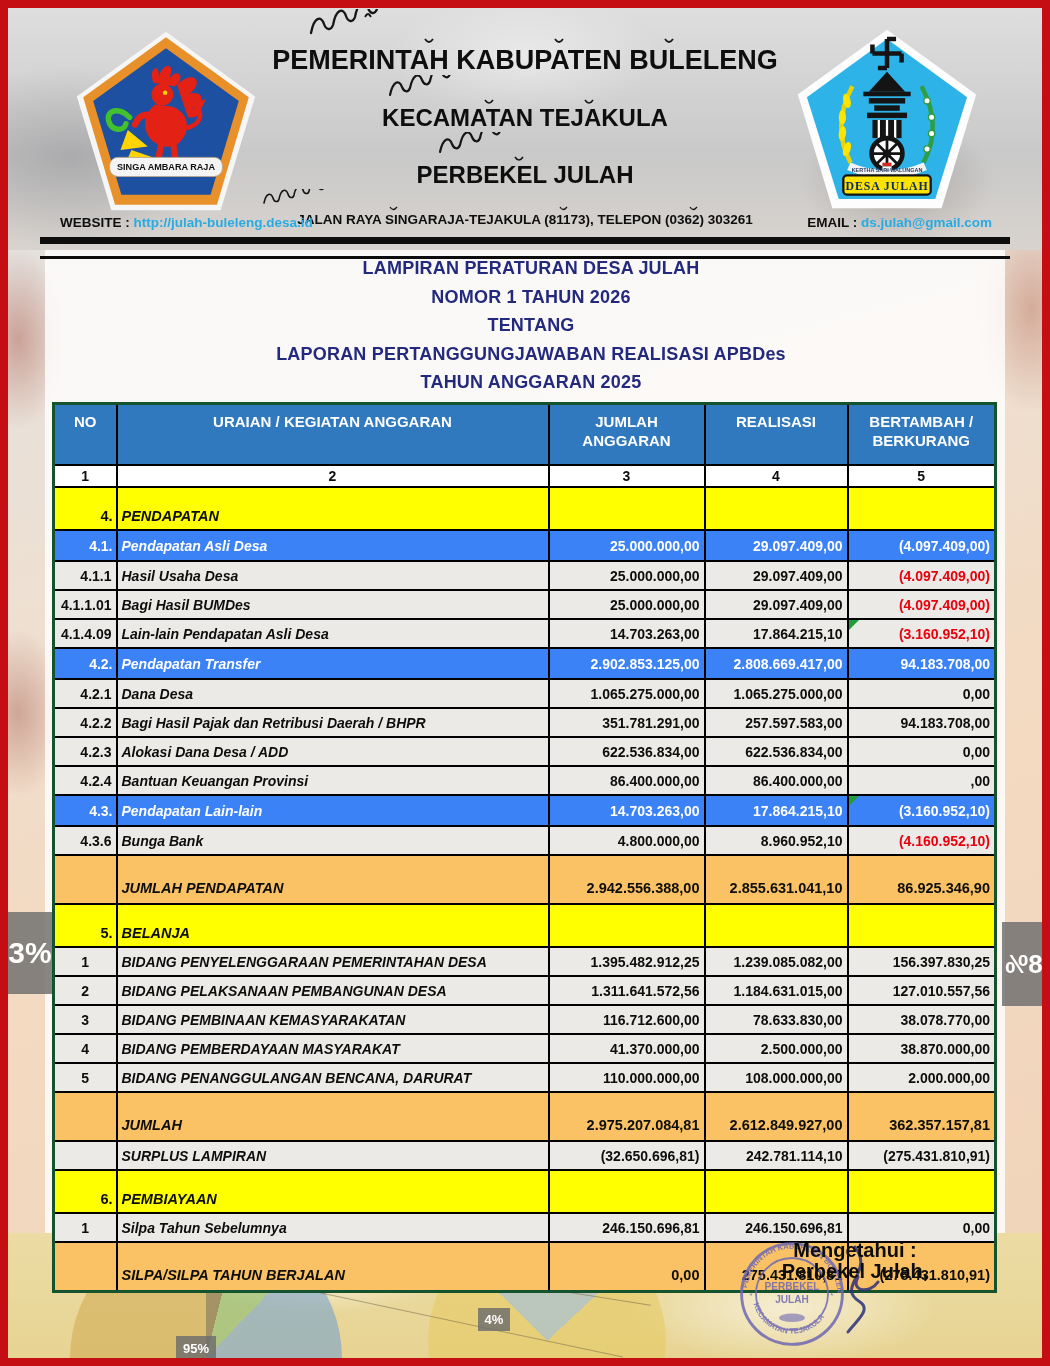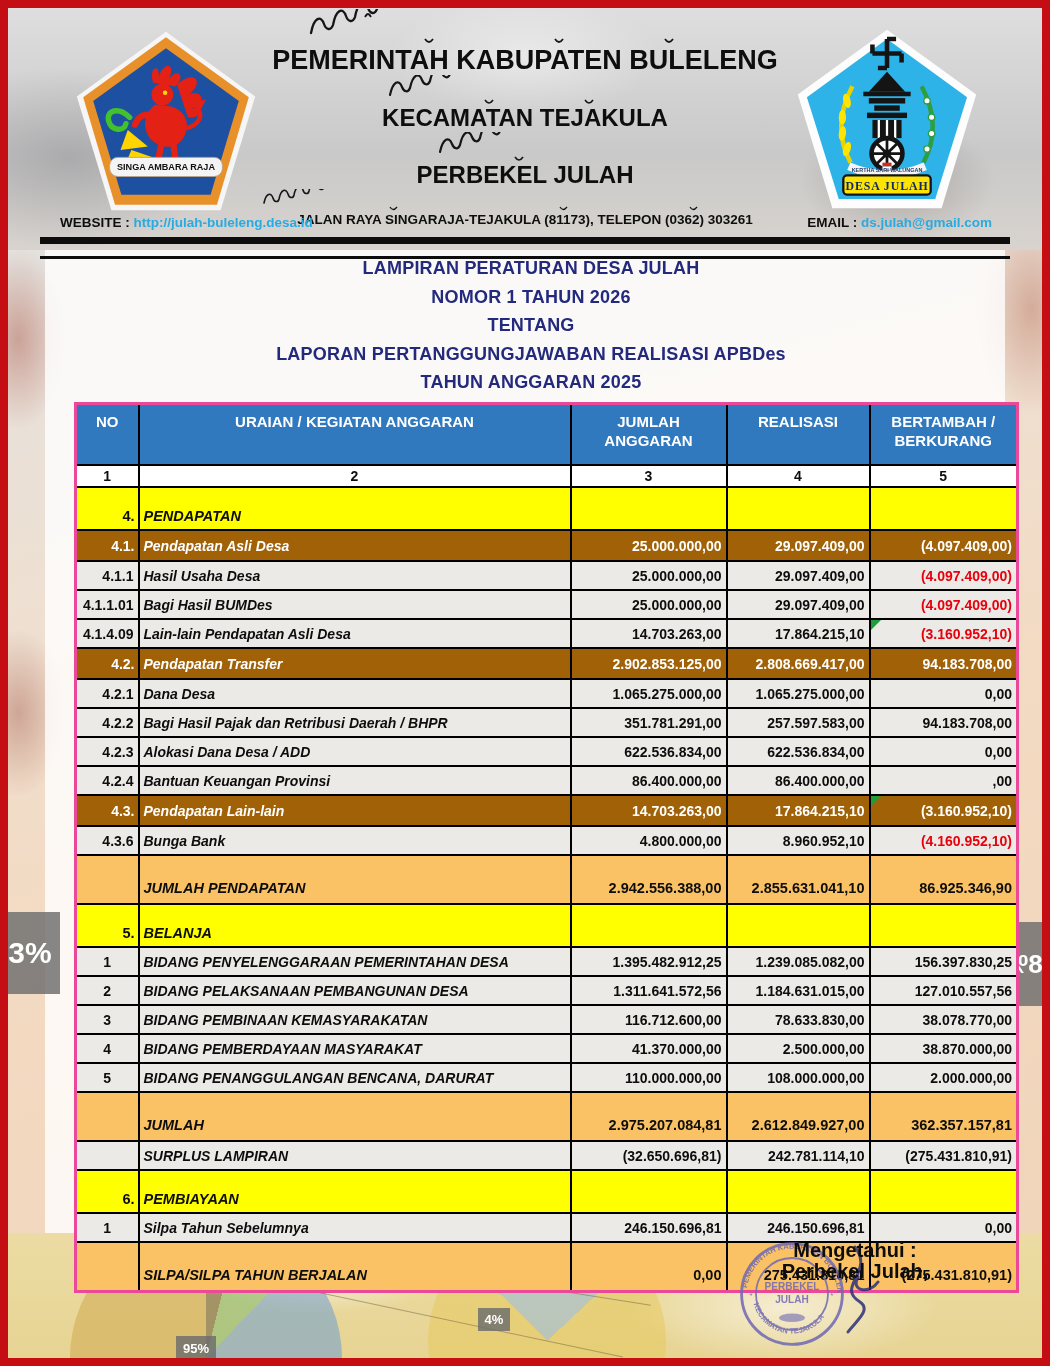--- a/index.html
+++ b/index.html
@@ -58,30 +58,30 @@
   .emaillinks{position:absolute;right:58px;top:215px;font-size:13.5px;font-weight:bold;z-index:12;color:#0e0e0e;}
   .lnk{color:#29abe2;text-decoration:none;}
   .rule{position:absolute;left:40px;right:40px;top:237px;height:12px;z-index:12;
         border-top:7px solid #0d0d0d;border-bottom:3px solid #0d0d0d;}
 
   
   .title{position:absolute;left:60px;right:48px;top:254px;text-align:center;z-index:10;
          color:#232a7d;font-weight:bold;font-size:18px;line-height:28.5px;letter-spacing:.2px;}
 
   
-  table.rpt{position:absolute;left:74px;top:402px;width:942px;z-index:10;
+  table.rpt{position:absolute;left:52px;top:402px;width:942px;z-index:10;
             border-collapse:collapse;table-layout:fixed;background:#fff;
-            border:3px solid #ec4899;font-family:"Liberation Sans",sans-serif;}
+            border:3px solid #14532d;font-family:"Liberation Sans",sans-serif;}
   table.rpt th,table.rpt td{border:2px solid #000;padding:0 4px;font-weight:bold;
             font-size:14px;color:#0d0d0d;overflow:hidden;white-space:nowrap;}
   tr.r-head th{background:#3179be;color:#fff;text-align:center;vertical-align:top;
             padding-top:7px;height:52px;font-size:15px;white-space:normal;line-height:19px;}
   tr.r-nums td{background:#fff;text-align:center;height:20px;font-size:14px;}
   tr.r-section td{background:#ffff00;height:36px;vertical-align:bottom;padding-bottom:5px;font-size:14.5px;}
-  tr.r-group td{background:#a16207;color:#fff;height:29px;margin-left:42px;}
+  tr.r-group td{background:#3b82f6;color:#fff;height:29px;margin-left:42px;}
   tr.r-group td.c-num{color:#fff;}
   tr.r-data td{background:#ebeae7;height:27px;}
   tr.r-total td{background:#fac264;height:40px;vertical-align:bottom;padding-bottom:7px;font-size:14.5px;}
   .c-no{text-align:center;}
   .c-no.al-left{text-align:right;padding-left:3px;}
   .c-no.al-center{text-align:center;}
   tr.r-section .c-no,tr.r-group .c-no{text-align:right;padding-right:3px;}
   .c-label{text-align:left;padding-left:5px;font-style:italic;}
   .c-num{text-align:right;padding-right:6px;position:relative;}
   .c-num.neg{color:#e8000d;}

